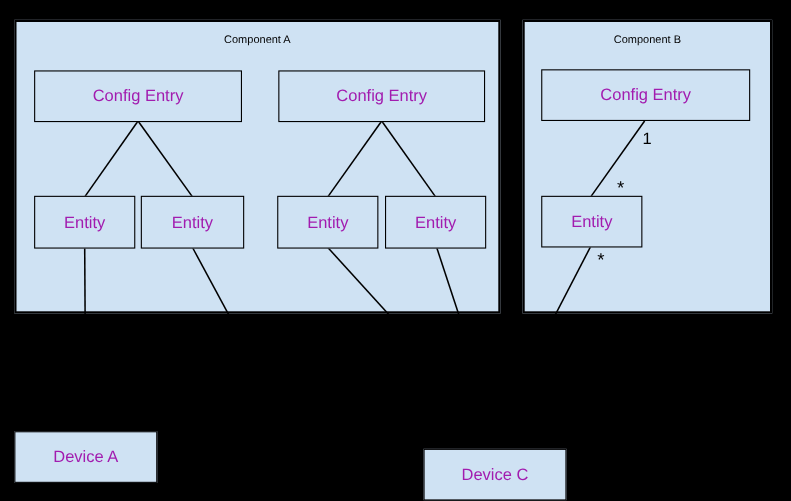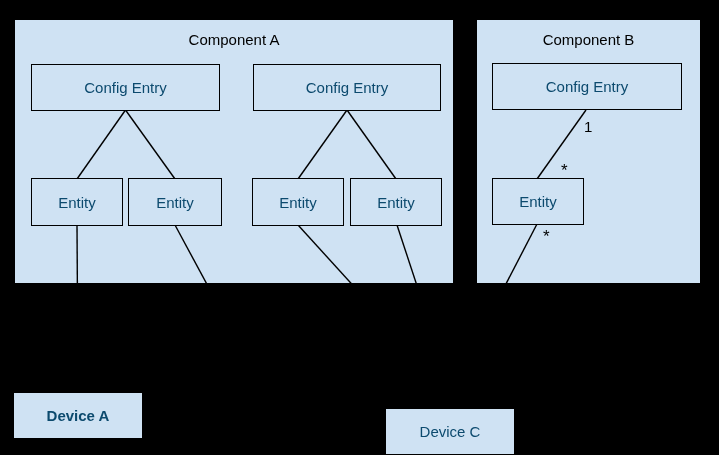--- a/index.html
+++ b/index.html
@@ -18,37 +18,37 @@
     background: #cfe2f3;
     border: 2px solid #000000;
     z-index: 1;
   }
   .component-title {
     position: absolute;
     top: 11px;
     left: 0;
     width: 100%;
     text-align: center;
-    font-size: 15px;
+    font-size: 10px;
     color: #000000;
   }
   .lines-layer {
     position: absolute;
     left: 0; top: 0;
     z-index: 2;
   }
   .box {
     position: absolute;
     background: #cfe2f3;
     border: 1.5px solid #000000;
     display: flex;
     align-items: center;
     justify-content: center;
     font-size: 15px;
-    color: #0c4a6e;
+    color: #a21caf;
     z-index: 3;
   }
   .mult-label {
     position: absolute;
     font-size: 15px;
     line-height: 1;
     color: #000000;
     z-index: 4;
   }
   #label-many-entity, #label-many-device { font-size: 17px; }
@@ -63,21 +63,21 @@
   #config-b  { left: 492px; top: 63px; width: 190px; height: 47px; }
 
   
   #entity-a1 { left: 31px;  top: 178px; width: 92px; height: 48px; }
   #entity-a2 { left: 128px; top: 178px; width: 94px; height: 48px; }
   #entity-a3 { left: 252px; top: 178px; width: 92px; height: 48px; }
   #entity-a4 { left: 350px; top: 178px; width: 92px; height: 48px; }
   #entity-b  { left: 492px; top: 178px; width: 92px; height: 47px; }
 
   
-  #device-a { left: 13px;  top: 392px; width: 130px; height: 47px; font-weight: bold; }
+  #device-a { left: 13px;  top: 392px; width: 130px; height: 47px; }
   #device-b { left: 200px; top: 392px; width: 130px; height: 47px; }
   #device-c { left: 385px; top: 408px; width: 130px; height: 47px; }
   #device-d { left: 572px; top: 392px; width: 131px; height: 47px; }
 
   
   #label-one         { left: 584px; top: 119px; }
   #label-many-entity { left: 561px; top: 162px; }
   #label-many-device { left: 543px; top: 228px; }
 </style>
 </head>

